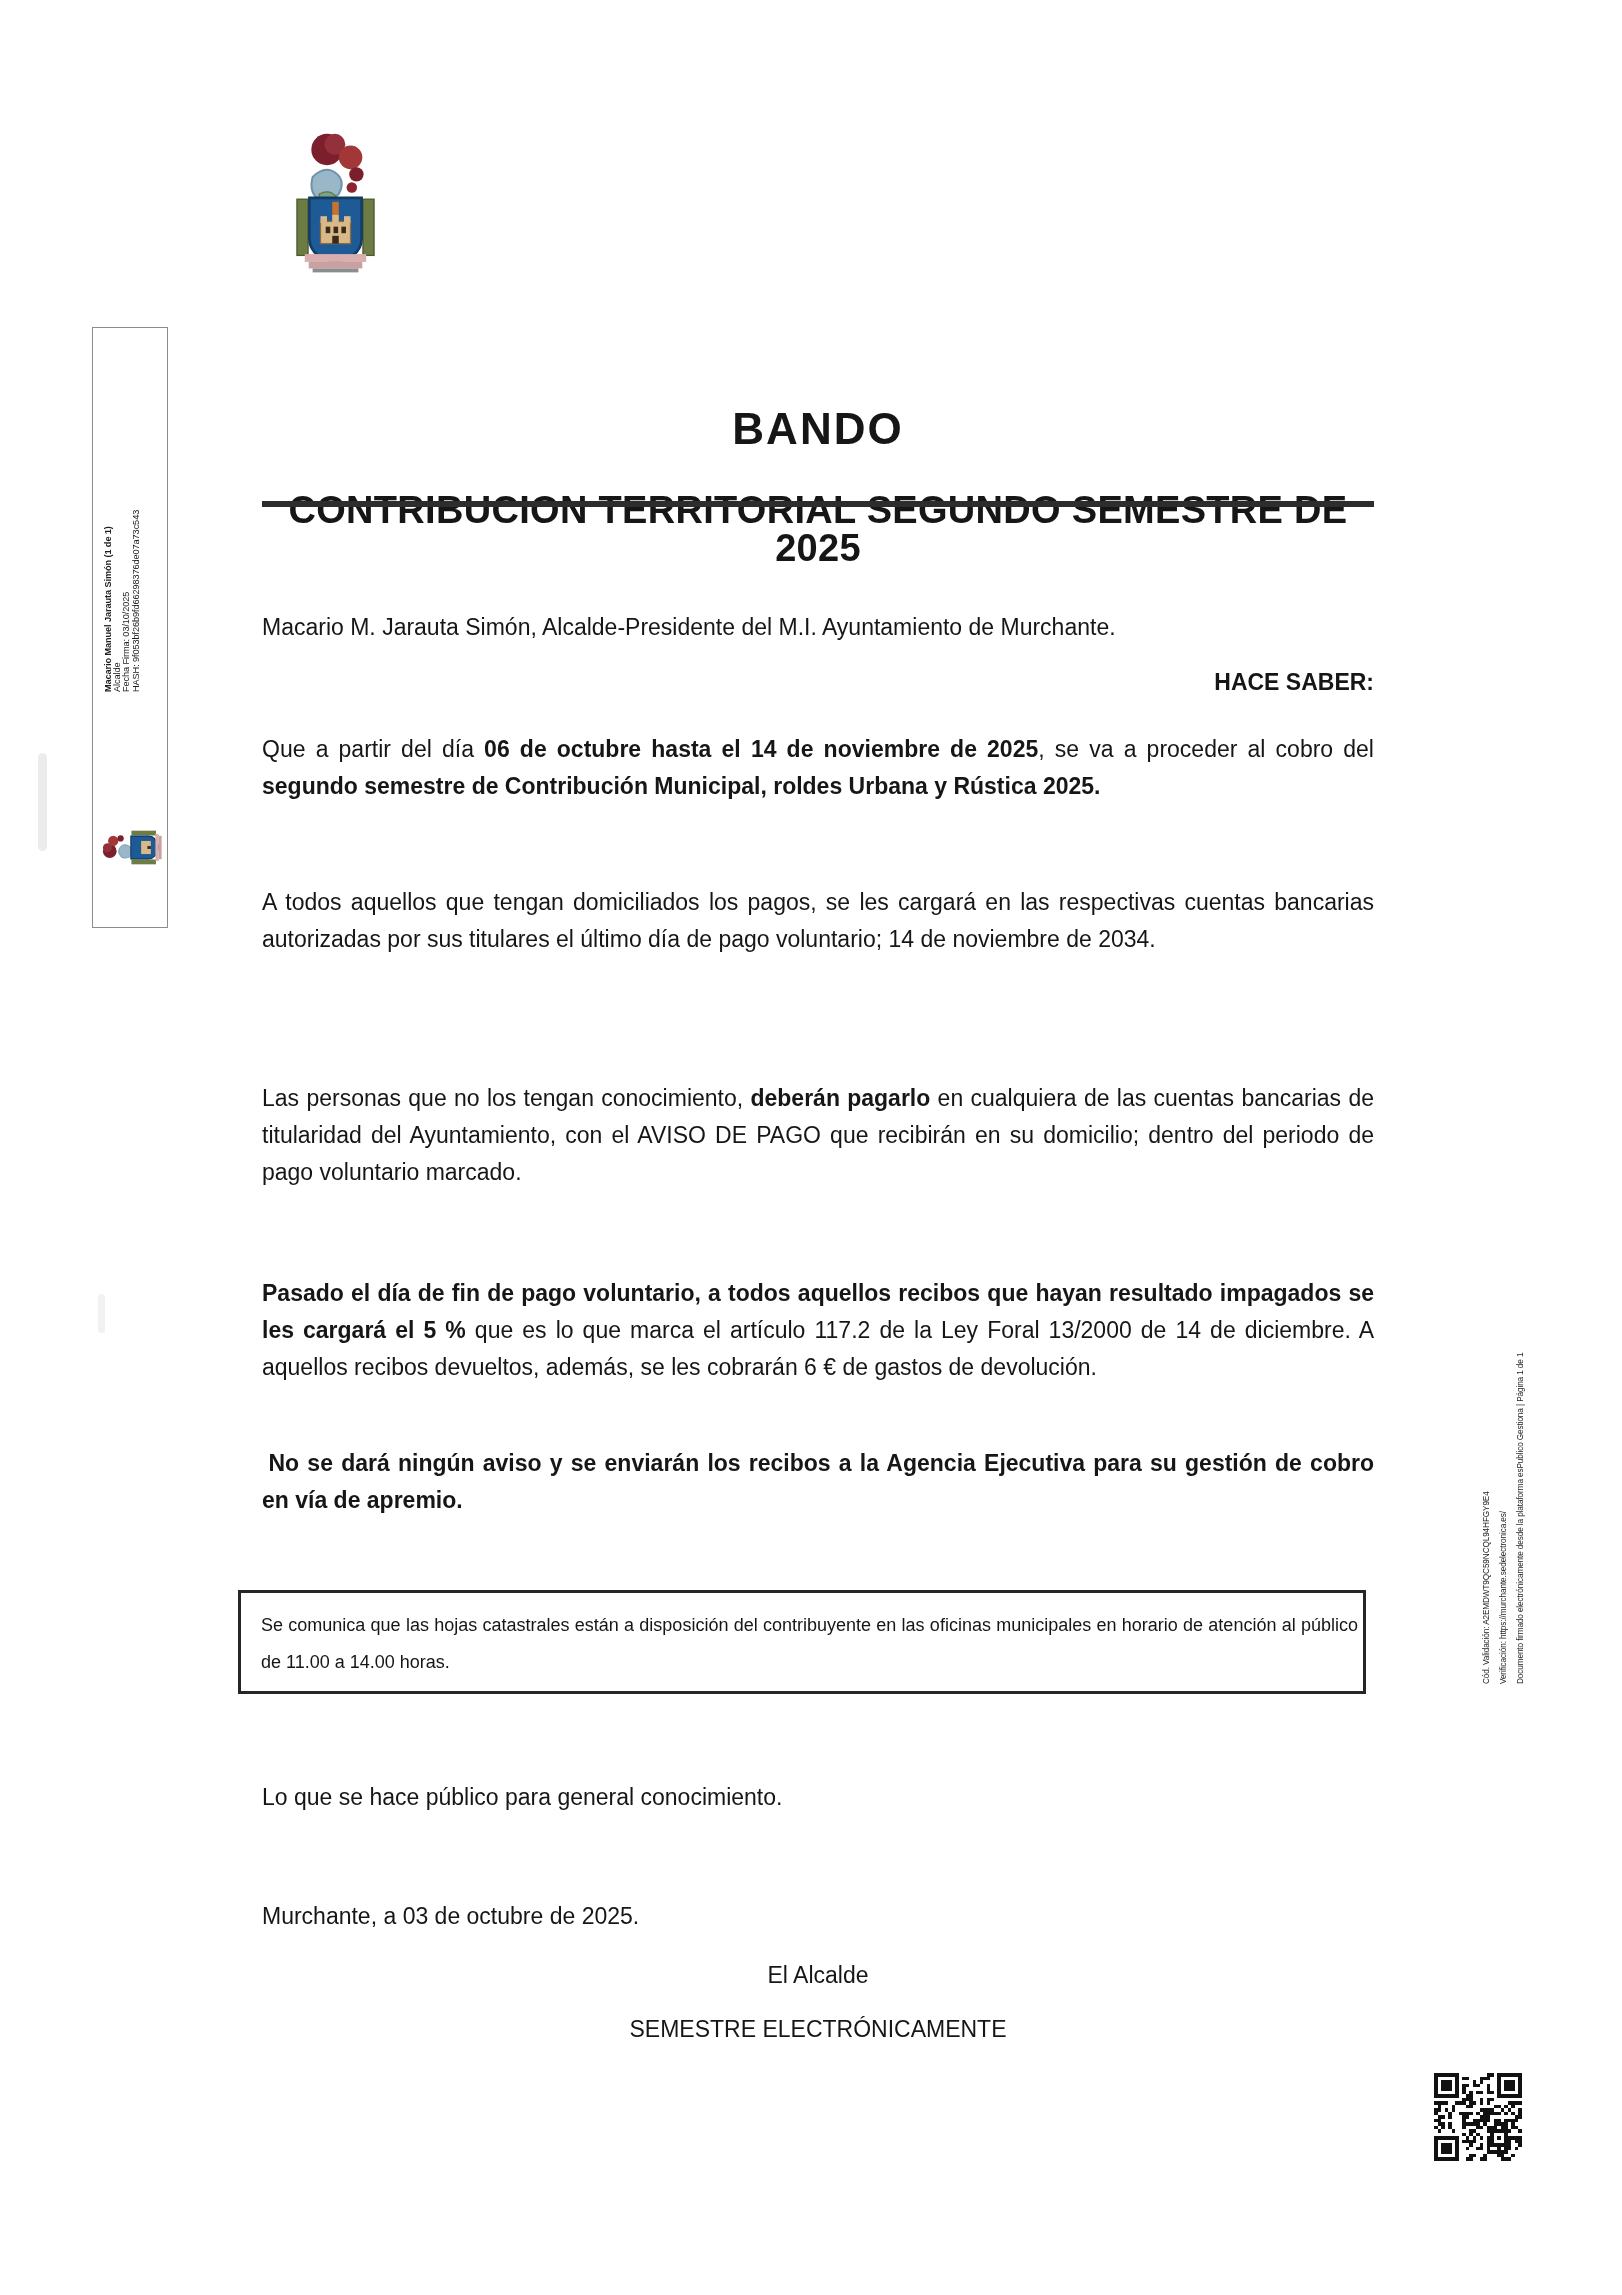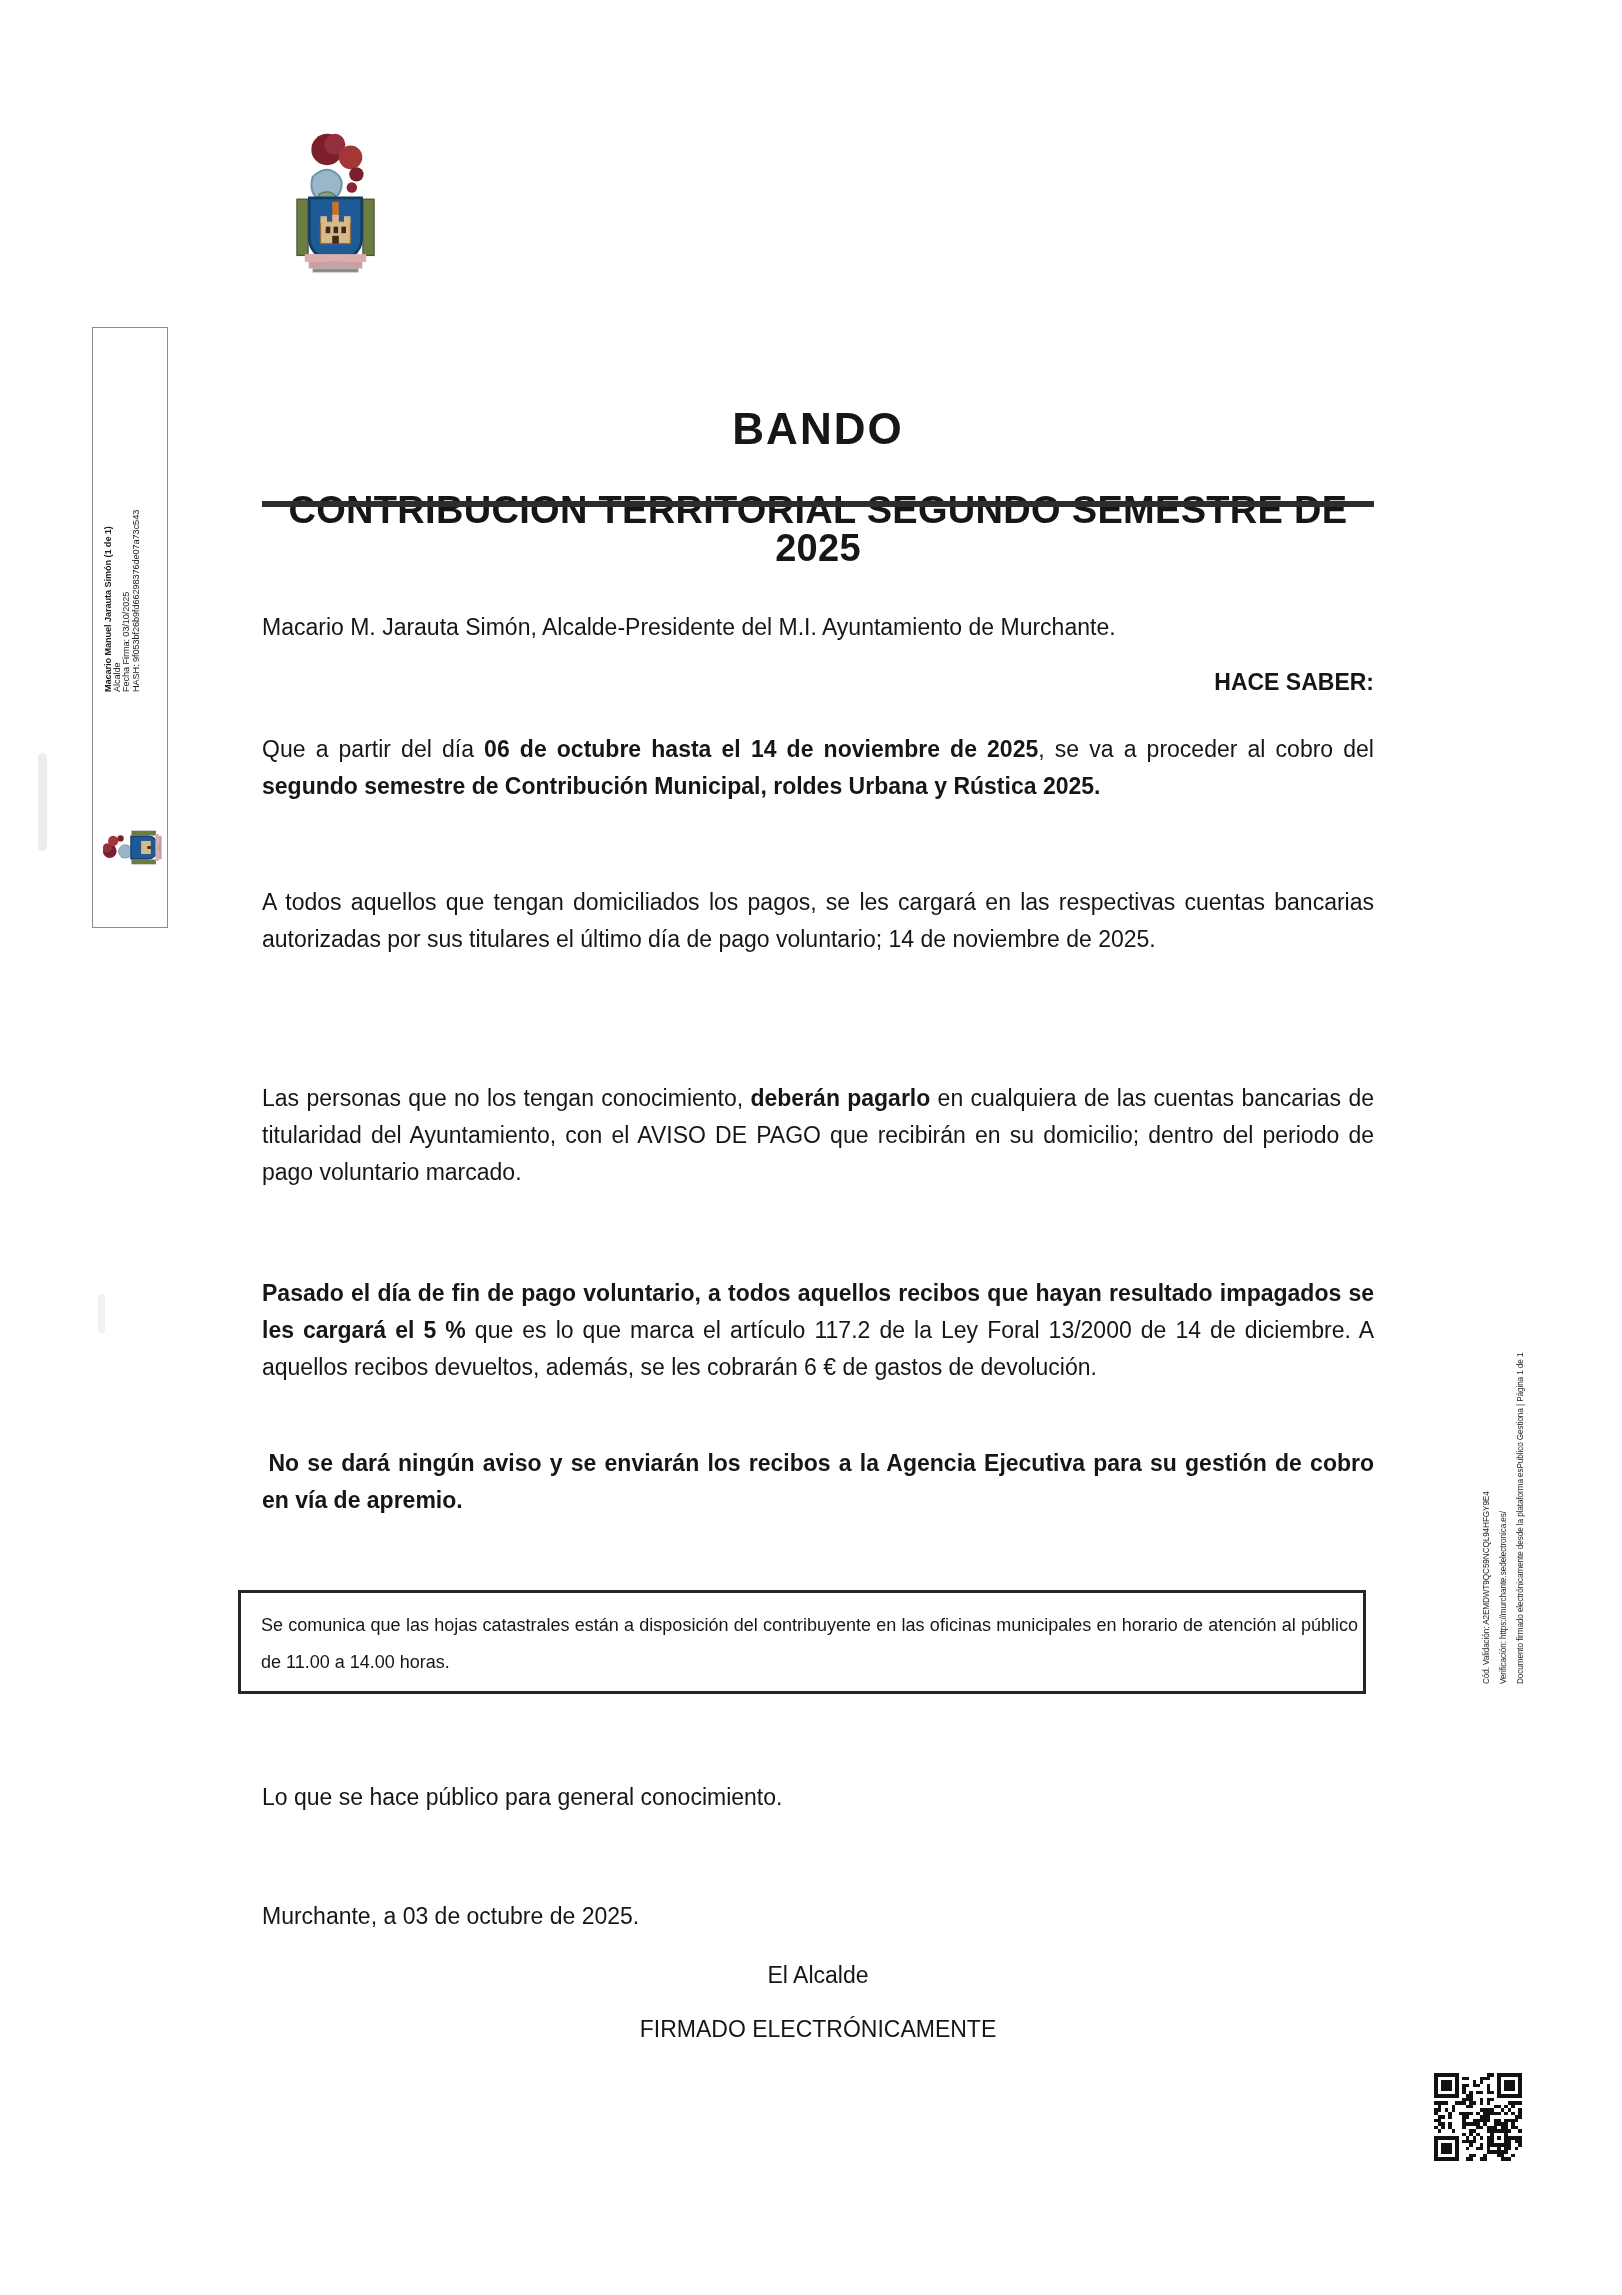--- a/index.html
+++ b/index.html
@@ -104,36 +104,36 @@
     <rect x="18" y="196" width="94" height="12" fill="#d8aeae"></rect>
     <rect x="24" y="208" width="82" height="10" fill="#c9a1a1"></rect>
   </svg>
 </div>
 
 <p class="abs para p-intro">Macario M. Jarauta Simón, Alcalde-Presidente del M.I. Ayuntamiento de Murchante.</p>
 <p class="abs para p-hace">HACE SABER:</p>
 
 <p class="abs para p-periodo"><span>Que a partir del día </span><b>06 de octubre hasta el 14 de noviembre de 2025</b><span>, se va a proceder al cobro del </span><b>segundo semestre de Contribución Municipal, roldes Urbana y Rústica 2025.</b></p>
 
-<p class="abs para p-domic">A todos aquellos que tengan domiciliados los pagos, se les cargará en las respectivas cuentas bancarias autorizadas por sus titulares el último día de pago voluntario; 14 de noviembre de 2025.</p>
+<p class="abs para p-domic">A todos aquellos que tengan domiciliados los pagos, se les cargará en las respectivas cuentas bancarias autorizadas por sus titulares el último día de pago voluntario; 14 de noviembre de 2034.</p>
 
 <p class="abs para p-nodomic"><span>Las personas que no los tengan conocimiento, </span><b>deberán pagarlo</b><span> en cualquiera de las cuentas bancarias de titularidad del Ayuntamiento, con el AVISO DE PAGO que recibirán en su domicilio; dentro del periodo de pago voluntario marcado.</span></p>
 
 <p class="abs para p-recargo"><b>Pasado el día de fin de pago voluntario, a todos aquellos recibos que hayan resultado impagados se les cargará el 5 % </b><span>que es lo que marca el artículo 117.2 de la Ley Foral 13/2000 de 14 de diciembre. A aquellos recibos devueltos, además, se les cobrarán 6 € de gastos de devolución.</span></p>
 
 <p class="abs para p-apremio">No se dará ningún aviso y se enviarán los recibos a la Agencia Ejecutiva para su gestión de cobro en vía de apremio.</p>
 
 <div class="abs notice-box">
   <p>Se comunica que las hojas catastrales están a disposición del contribuyente en las oficinas municipales en horario de atención al público de 11.00 a 14.00 horas.</p>
 </div>
 
 <p class="abs para p-publico">Lo que se hace público para general conocimiento.</p>
 <p class="abs para p-fecha">Murchante, a 03 de octubre de 2025.</p>
 <p class="abs para p-alcalde">El Alcalde</p>
-<p class="abs para p-firmado">FIRMADO ELECTRÓNICAMENTE</p>
+<p class="abs para p-firmado">SEMESTRE ELECTRÓNICAMENTE</p>
 
 <div class="abs right-rotated">
   <div>Cód. Validación: A2EMDWT9QC59NCQL94HFGY9E4</div>
   <div>Verificación: https://murchante.sedelectronica.es/</div>
   <div>Documento firmado electrónicamente desde la plataforma esPublico Gestiona | Página 1 de 1</div>
 </div>
 
 <div class="abs qr">
   <svg viewBox="0 0 25 25">
       <rect x="15" y="0" width="1" height="1" fill="#111"></rect>

